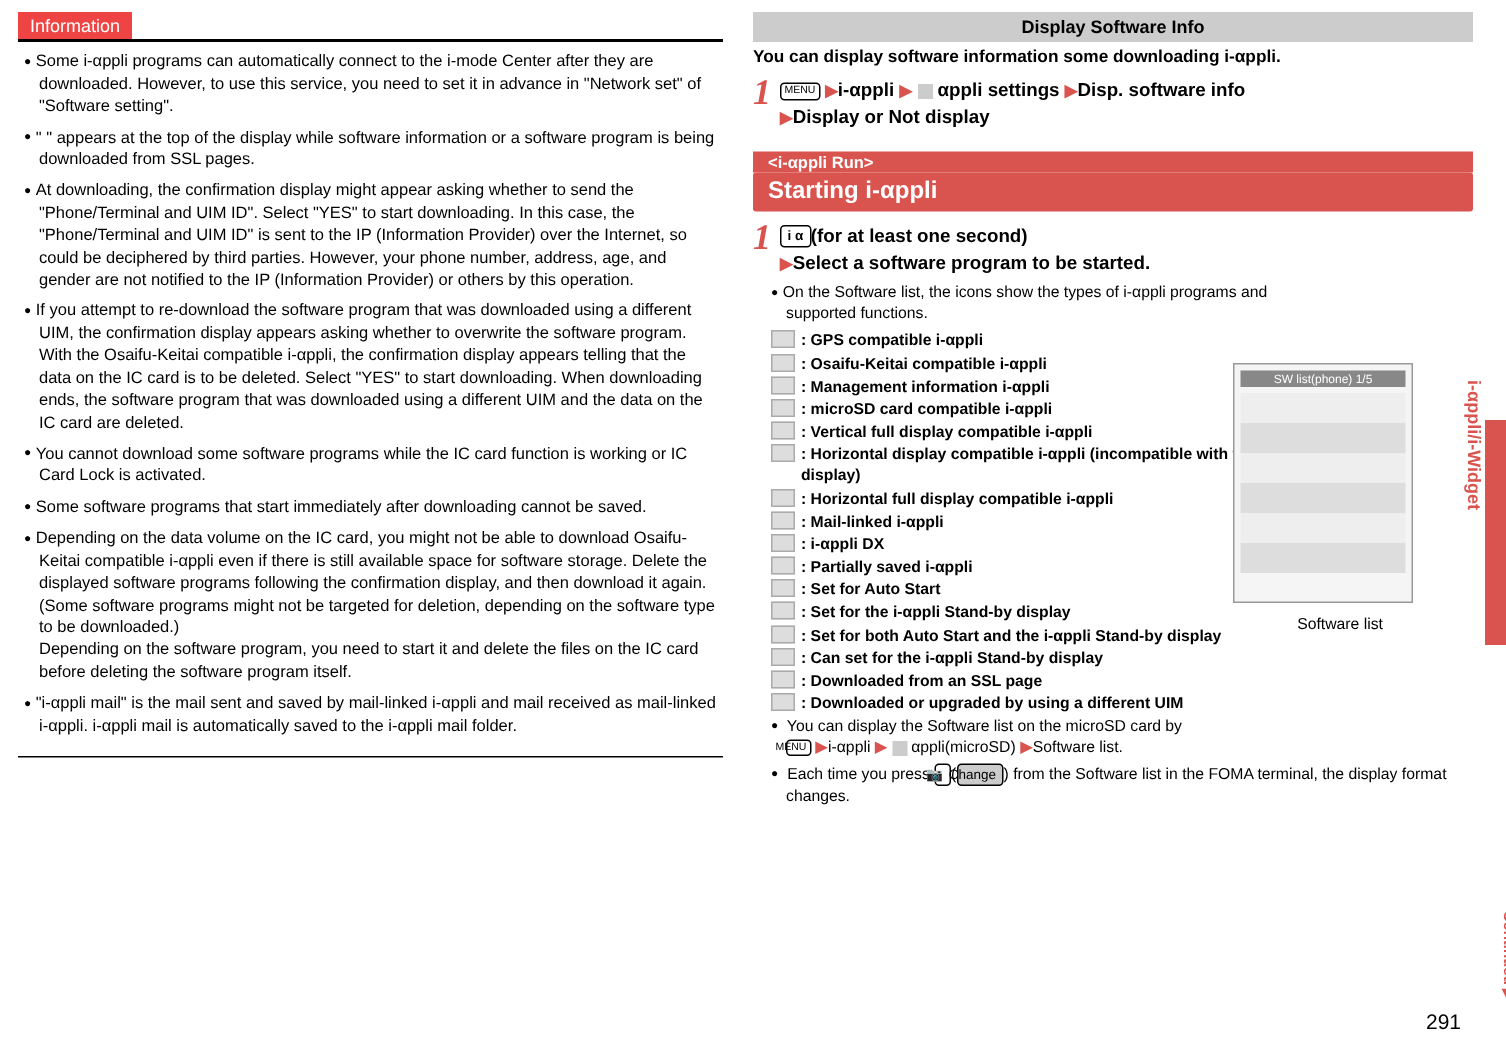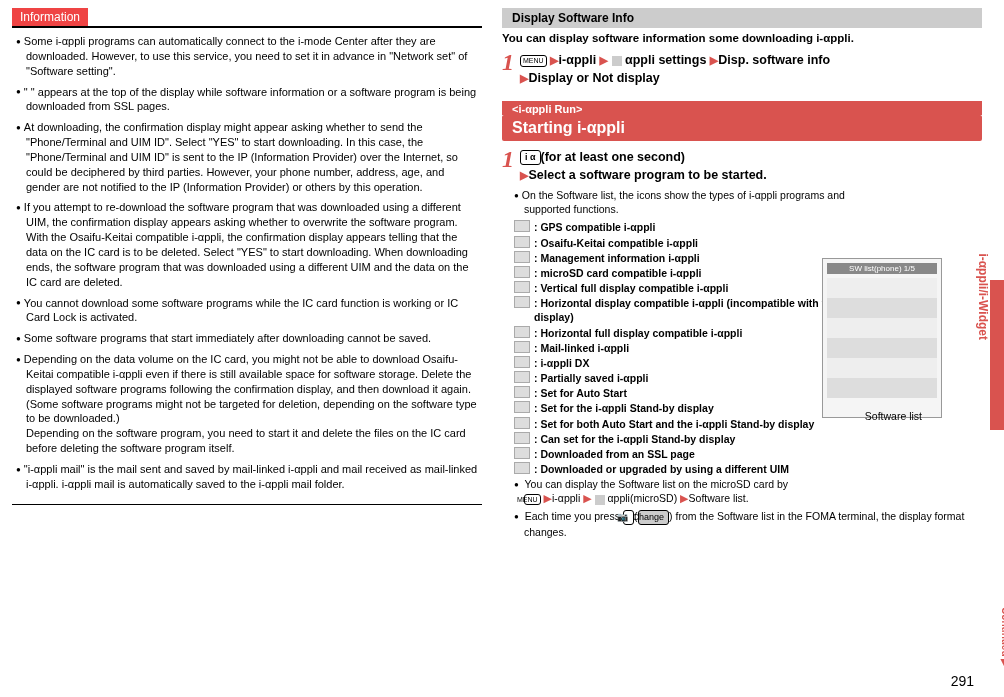--- a/index.html
+++ b/index.html
@@ -61,20 +61,21 @@
       font-size: 13px;
       border-radius: 2px;
     }
     .sub-header {
       background: #ccc;
       color: #000;
       font-weight: bold;
       padding: 3px 10px;
       font-size: 12px;
       margin-bottom: 4px;
+      text-align: center;
     }
     .bold-text {
       font-weight: bold;
       font-size: 11.5px;
       margin: 4px 0 6px 0;
     }
     .step-row {
       display: flex;
       align-items: flex-start;
       gap: 6px;
@@ -169,21 +170,21 @@
       right: 4px;
       transform: rotate(90deg);
       transform-origin: right bottom;
       color: #d9534f;
       font-size: 10px;
       font-weight: bold;
     }
     .sw-image {
       position: absolute;
       right: 40px;
-      top: 250px;
+      top: 234px;
       width: 120px;
       height: 160px;
       border: 1px solid #999;
       background: #f5f5f5;
       font-size: 8px;
       text-align: center;
       padding: 4px;
     }
     .sw-caption {
       position: absolute;

